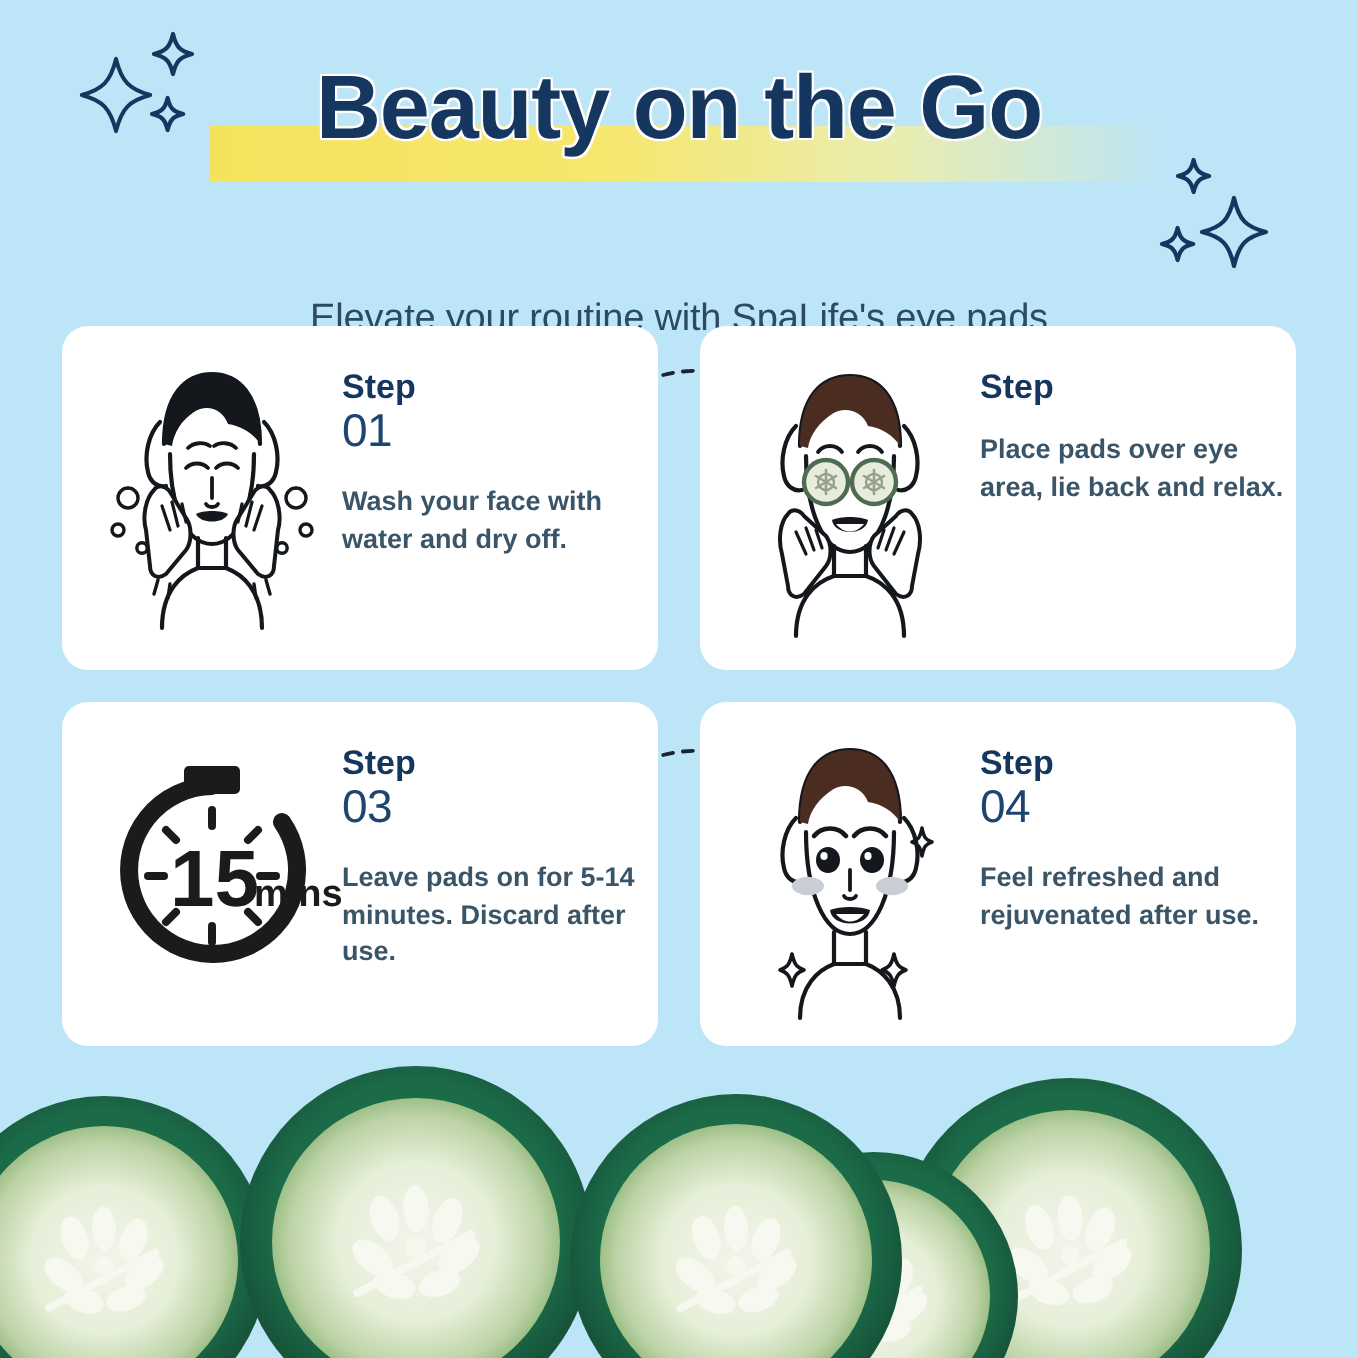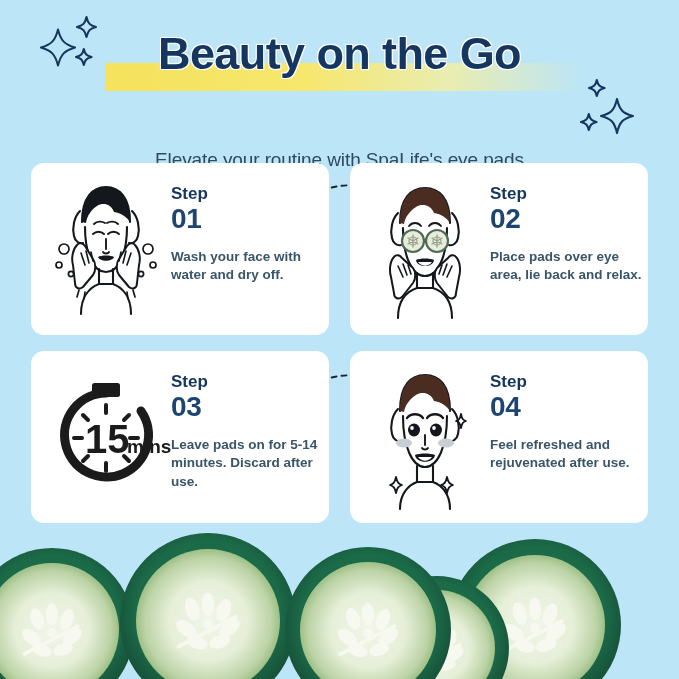--- a/index.html
+++ b/index.html
@@ -37,21 +37,21 @@
   .card-1 { left:31px;  top:163px; width:298px; height:172px; }
   .card-2 { left:350px; top:163px; width:298px; height:172px; }
   .card-3 { left:31px;  top:351px; width:298px; height:172px; }
   .card-4 { left:350px; top:351px; width:298px; height:172px; }
 
   .art { position:absolute; left:10px; top:10px; width:130px; height:152px;text-decoration:underline; }
   .art svg { width:100%; height:100%; display:block; }
 
   .txt { position:absolute; left:140px; top:22px; width:160px; }
   .step-word { font-size:17px; font-weight:bold; color:#15365e; line-height:1.08; }
-  .step-num  { font-size:28px; font-weight:bold; color:#1e4570; line-height:1.12; letter-spacing:-0.3px; }
+  .step-num  { font-size:23px; font-weight:normal; color:#1e4570; line-height:1.12; letter-spacing:-0.3px; }
   .step-desc { margin-top:13px; font-size:13.5px; color:#3a5568; line-height:1.38;font-weight:bold; }
 
   .arrow { position:absolute; width:120px; height:60px; }
   .arrow-1 { left:292px; top:168px; }
   .arrow-2 { left:292px; top:358px; }
 
   
   .cukes { position:absolute; left:0; top:520px; width:679px; height:159px; overflow:hidden; }
 </style>
 </head>
@@ -179,21 +179,20 @@
           <path d="M96 84 C100 88 101 97 99 104 L96 120 C96 125 92 127 88 124 L77 110 C74 106 74 99 77 95 L88 85 C90 82 94 81 96 84 Z"></path>
         </g>
         <g fill="none" stroke="#14181c" stroke-width="1.6" stroke-linecap="round">
           <path d="M38 93 L43 104 M43 91 L47 102 M48 92 L51 101"></path>
           <path d="M92 93 L87 104 M87 91 L83 102 M82 92 L79 101"></path>
         </g>
       </svg>
     </div>
     <div class="txt">
       <div class="step-word">Step</div>
-      <div class="step-num">02</div>
       <div class="step-desc">Place pads over eye area, lie back and relax.</div>
     </div>
   </div>
 
   <div class="card card-3">
     <div class="art">
       <svg viewBox="0 0 130 152">
         <rect x="51" y="22" width="28" height="14" rx="2.5" fill="#1b1b1b"></rect>
         <path d="M100 50 A42 42 0 1 1 65 32" fill="none" stroke="#1b1b1b" stroke-width="9" stroke-linecap="round"></path>
         <g stroke="#1b1b1b" stroke-width="4" stroke-linecap="round">

